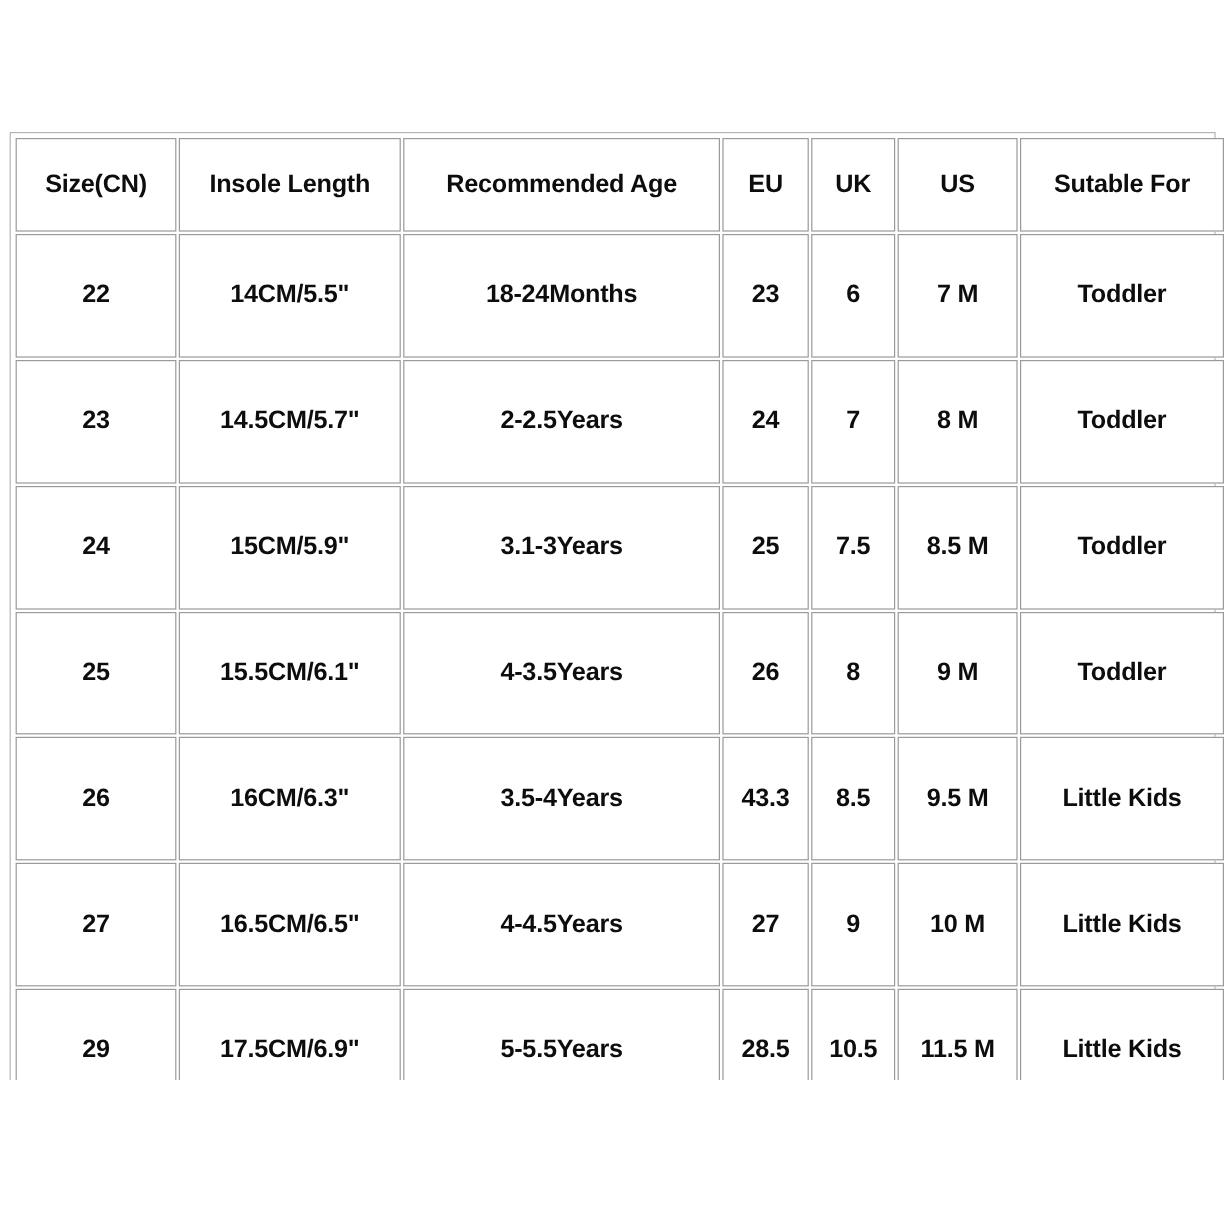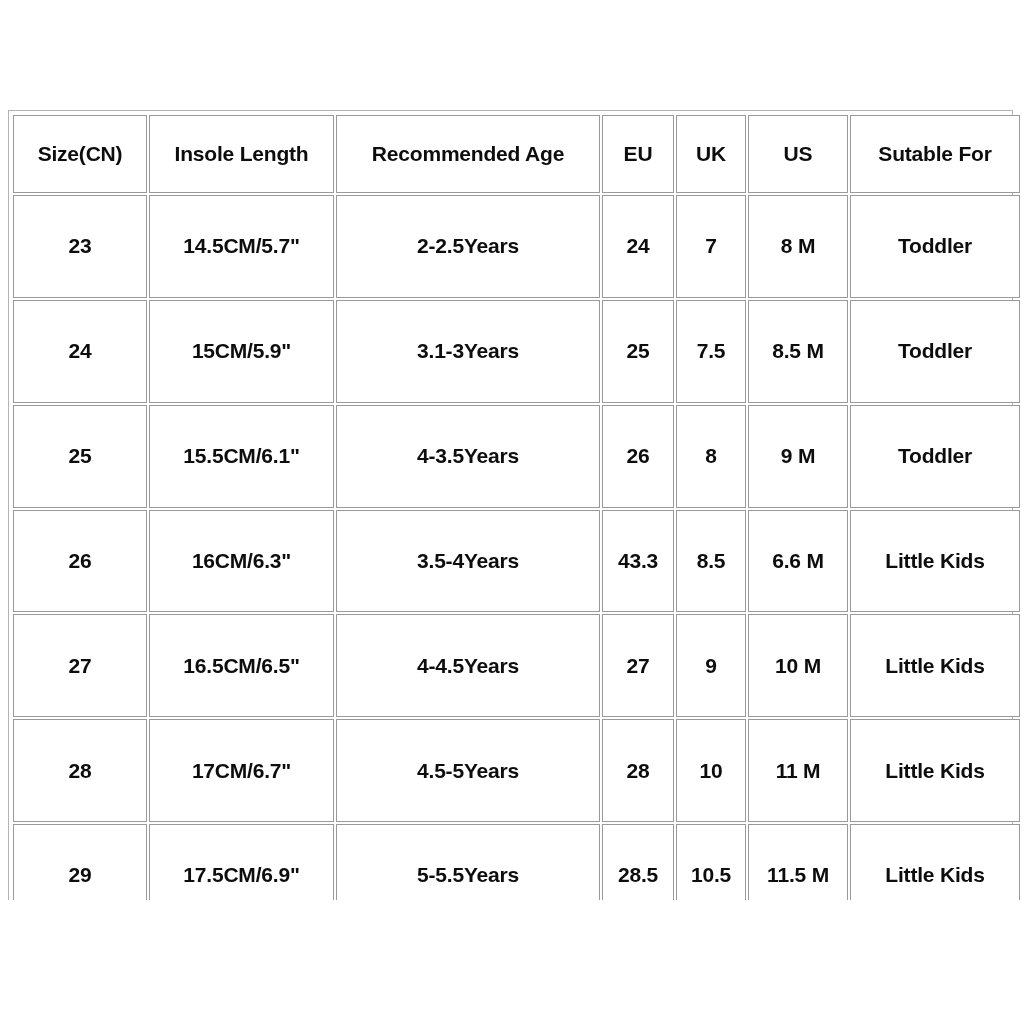--- a/index.html
+++ b/index.html
@@ -98,20 +98,29 @@
           <th>Insole Length</th>
           <th>Recommended Age</th>
           <th>EU</th>
           <th>UK</th>
           <th>US</th>
           <th>Sutable For</th>
         </tr>
       </thead>
       <tbody>
         <tr>
+          <td>22</td>
+          <td>14CM/5.5"</td>
+          <td>18-24Months</td>
+          <td>23</td>
+          <td>6</td>
+          <td>7 M</td>
+          <td>Toddler</td>
+        </tr>
+        <tr>
           <td>23</td>
           <td>14.5CM/5.7"</td>
           <td>2-2.5Years</td>
           <td>24</td>
           <td>7</td>
           <td>8 M</td>
           <td>Toddler</td>
         </tr>
         <tr>
           <td>24</td>
@@ -130,39 +139,30 @@
           <td>8</td>
           <td>9 M</td>
           <td>Toddler</td>
         </tr>
         <tr>
           <td>26</td>
           <td>16CM/6.3"</td>
           <td>3.5-4Years</td>
           <td>43.3</td>
           <td>8.5</td>
-          <td>6.6 M</td>
+          <td>9.5 M</td>
           <td>Little Kids</td>
         </tr>
         <tr>
           <td>27</td>
           <td>16.5CM/6.5"</td>
           <td>4-4.5Years</td>
           <td>27</td>
           <td>9</td>
           <td>10 M</td>
-          <td>Little Kids</td>
-        </tr>
-        <tr>
-          <td>28</td>
-          <td>17CM/6.7"</td>
-          <td>4.5-5Years</td>
-          <td>28</td>
-          <td>10</td>
-          <td>11 M</td>
           <td>Little Kids</td>
         </tr>
         <tr>
           <td>29</td>
           <td>17.5CM/6.9"</td>
           <td>5-5.5Years</td>
           <td>28.5</td>
           <td>10.5</td>
           <td>11.5 M</td>
           <td>Little Kids</td>

